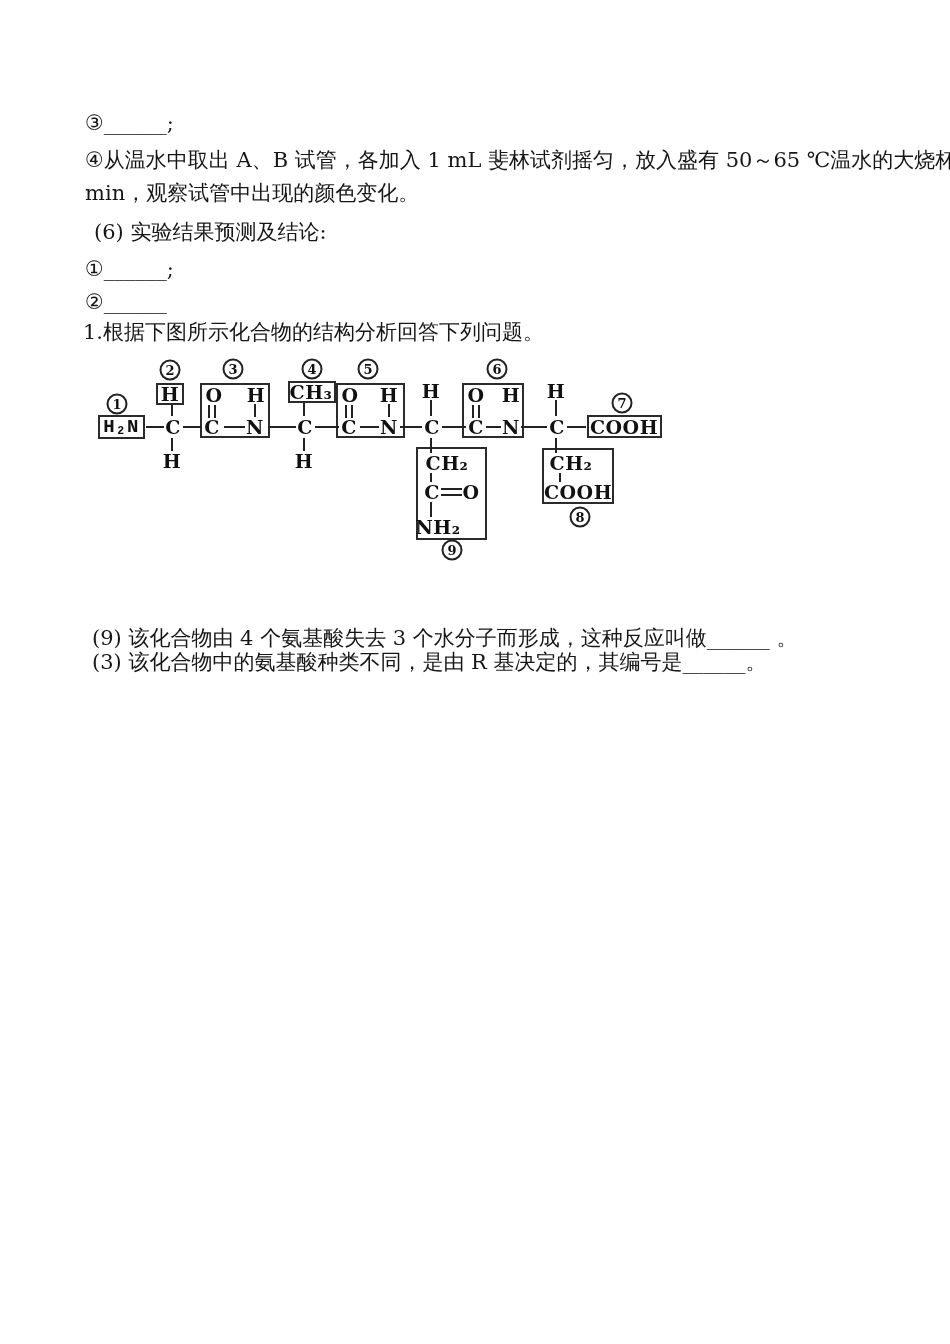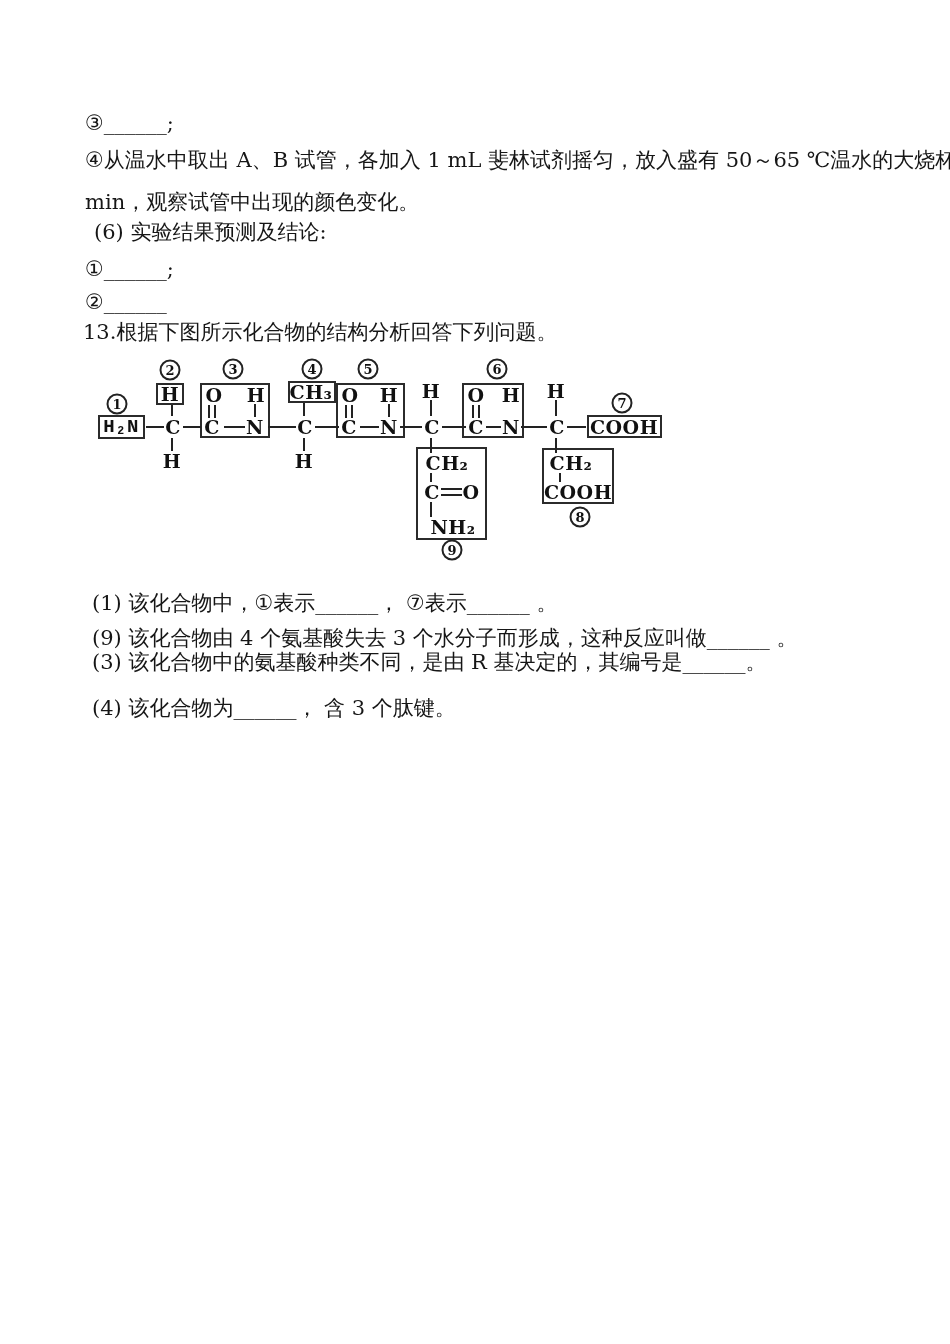--- a/index.html
+++ b/index.html
@@ -59,25 +59,25 @@
     font-family:"DejaVu Serif","DejaVu Sans","Liberation Serif",serif;
   }
 </style>
 </head>
 <body>
 
 <div class="page">
 
   <p class="line" style="left:85px;top:108px">③______;</p>
   <p class="line" style="left:85px;top:145px">④从温水中取出 A、B 试管，各加入 1 mL 斐林试剂摇匀，放入盛有 50～65 ℃温水的大烧杯中加热约 2</p>
-  <p class="line" style="left:85px;top:187px">min，观察试管中出现的颜色变化。</p>
+  <p class="line" style="left:85px;top:178px">min，观察试管中出现的颜色变化。</p>
   <p class="line" style="left:94px;top:217px">(6) 实验结果预测及结论:</p>
   <p class="line" style="left:85px;top:254px">①______;</p>
   <p class="line" style="left:85px;top:287px">②______</p>
-  <p class="line" style="left:83px;top:317px">13.根据下图所示化合物的结构分析回答下列问题。</p>
+  <p class="line" style="left:83px;top:317px">1.根据下图所示化合物的结构分析回答下列问题。</p>
 
   <div class="diagram">
       <div class="dbox" style="left: 98px; top: 415px; width: 47px; height: 24px;"></div>
       <div class="dbox" style="left: 156px; top: 383px; width: 28px; height: 22px;"></div>
       <div class="dbox" style="left: 200px; top: 383px; width: 70px; height: 55px;"></div>
       <div class="dbox" style="left: 288px; top: 381px; width: 48px; height: 22px;"></div>
       <div class="dbox" style="left: 336px; top: 383px; width: 69px; height: 55px;"></div>
       <div class="dbox" style="left: 462px; top: 383px; width: 62px; height: 55px;"></div>
       <div class="dbox" style="left: 587px; top: 415px; width: 75px; height: 23px;"></div>
       <div class="dbox" style="left: 416px; top: 447px; width: 71px; height: 93px;"></div>
@@ -130,32 +130,30 @@
       <div class="atom" style="left: 476px; top: 395px;">O</div>
       <div class="atom" style="left: 476px; top: 427px;">C</div>
       <div class="atom" style="left: 511px; top: 395px;">H</div>
       <div class="atom" style="left: 511px; top: 427px;">N</div>
       <div class="atom" style="left: 557px; top: 427px;">C</div>
       <div class="atom" style="left: 556px; top: 391px;">H</div>
       <div class="atom" style="left: 624px; top: 427px;">COOH</div>
       <div class="atom" style="left: 447px; top: 463px;">CH₂</div>
       <div class="atom" style="left: 432px; top: 492px;">C</div>
       <div class="atom" style="left: 471px; top: 492px;">O</div>
-      <div class="atom" style="left: 453px; top: 527px;">NH₂</div>
+      <div class="atom" style="left: 438px; top: 527px;">NH₂</div>
       <div class="atom" style="left: 571px; top: 463px;">CH₂</div>
       <div class="atom" style="left: 578px; top: 492px;">COOH</div>
       <div class="circ" style="left: 117px; top: 404px;">1</div>
       <div class="circ" style="left: 170px; top: 370px;">2</div>
       <div class="circ" style="left: 233px; top: 369px;">3</div>
       <div class="circ" style="left: 312px; top: 369px;">4</div>
       <div class="circ" style="left: 368px; top: 369px;">5</div>
       <div class="circ" style="left: 497px; top: 369px;">6</div>
       <div class="circ" style="left: 622px; top: 403px;">7</div>
       <div class="circ" style="left: 580px; top: 517px;">8</div>
       <div class="circ" style="left: 452px; top: 550px;">9</div>
     </div>
 
-  <p class="line" style="left:92px;top:588px">(1) 该化合物中，①表示______， ⑦表示______ 。</p>
   <p class="line" style="left:92px;top:623px">(9) 该化合物由 4 个氨基酸失去 3 个水分子而形成，这种反应叫做______ 。</p>
   <p class="line" style="left:92px;top:647px">(3) 该化合物中的氨基酸种类不同，是由 R 基决定的，其编号是______。</p>
-  <p class="line" style="left:92px;top:693px">(4) 该化合物为______， 含 3 个肽键。</p>
 
 </div>
 
 </body></html>

